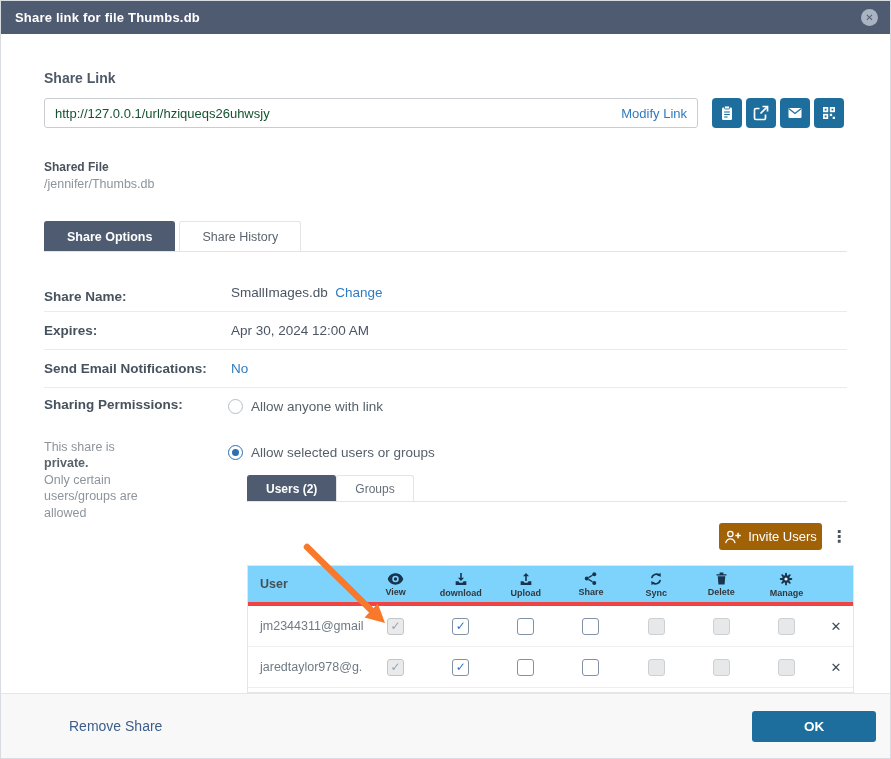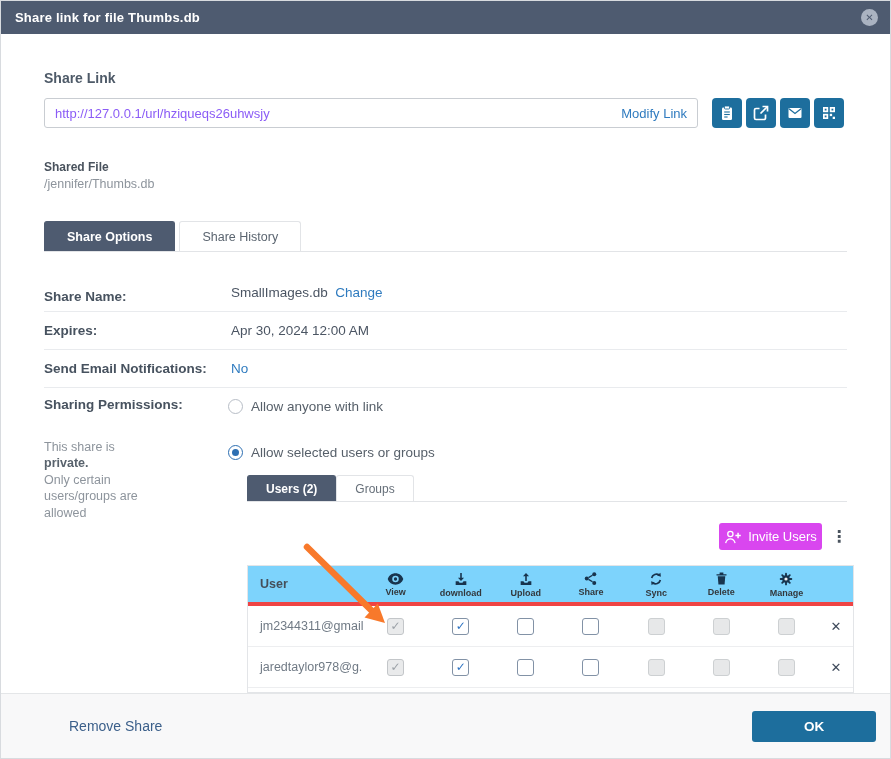--- a/index.html
+++ b/index.html
@@ -8,21 +8,21 @@
   .modal { position:relative; width:891px; height:759px; background:#fff; border:1px solid #d8dbdf; overflow:hidden; }
 
   
   .modal-header { position:absolute; top:0; left:0; right:0; height:33px; background:#4e5b70; display:flex; align-items:center; padding:0 12px 0 14px; }
   .modal-title { color:#fff; font-size:13px; font-weight:bold; letter-spacing:.2px; }
   .close-btn { position:absolute; right:12px; top:8px; width:17px; height:17px; border-radius:50%; background:#aab3c1; color:#4e5b70; font-size:10px; font-weight:bold; display:flex; align-items:center; justify-content:center; cursor:pointer; }
 
   
   .share-link-label { position:absolute; left:43px; top:69px; font-size:14px; font-weight:600; color:#4e5a68; }
   .link-input { position:absolute; left:43px; top:97px; width:654px; height:30px; border:1px solid #c9cdd2; border-radius:3px; background:#fff; display:flex; align-items:center; padding:0 10px; }
-  .link-url { flex:1; font-size:13px; color:#8b5cf6; white-space:nowrap; overflow:hidden; }
+  .link-url { flex:1; font-size:13px; color:#14532d; white-space:nowrap; overflow:hidden; }
   .modify-link { font-size:13px; color:#2f7bbf; cursor:pointer; }
   .act-btn { position:absolute; top:97px; width:30px; height:30px; border-radius:4px; background:#1d6e9d; border:none; display:flex; align-items:center; justify-content:center; cursor:pointer; }
 
   
   .shared-file-label { position:absolute; left:43px; top:159px; font-size:12px; font-weight:bold; color:#49525d; }
   .shared-file-path { position:absolute; left:43px; top:176px; font-size:12.5px; color:#8d949c; }
 
   
   .main-tabs { position:absolute; left:43px; top:220px; display:flex; gap:4px;justify-content:center; }
   .main-tab { height:30px; padding:0 22px; display:flex; align-items:center; font-size:12.5px; color:#5b6570; background:#fff; border:1px solid #e2e4e7; border-bottom:none; border-radius:3px 3px 0 0; cursor:pointer; }
@@ -46,21 +46,21 @@
   .note-line { position:absolute; left:43px; font-size:12.5px; color:#8d949c; }
   .note-line.bold { font-weight:bold; color:#59636d; }
 
   
   .sub-tabs { position:absolute; left:246px; top:474px; display:flex; }
   .sub-tab { height:26px; padding:0 18px; display:flex; align-items:center; font-size:12px; color:#666f79; background:#fff; border:1px solid #e2e4e7; border-bottom:none; border-radius:3px 3px 0 0; cursor:pointer; }
   .sub-tab.active { background:#4e5b70; color:#fff; font-weight:bold; border-color:#4e5b70; }
   .sub-tabs-underline { position:absolute; left:246px; right:43px; top:500px; height:1px; background:#e2e4e7; }
 
   
-  .invite-btn { position:absolute; left:718px; top:522px; width:103px; height:27px; background:#d946ef; border:none; border-radius:3px; color:#fff; font-size:13px; display:flex; align-items:center; justify-content:center; gap:6px; cursor:pointer; }
+  .invite-btn { position:absolute; left:718px; top:522px; width:103px; height:27px; background:#a16207; border:none; border-radius:3px; color:#fff; font-size:13px; display:flex; align-items:center; justify-content:center; gap:6px; cursor:pointer; }
   .kebab { position:absolute; left:831px; top:522px; width:14px; height:27px; display:flex; align-items:center; justify-content:center; font-size:16px; font-weight:bold; color:#4a545e; cursor:pointer; }
 
   
   .users-table { position:absolute; left:246px; top:564px; width:607px; height:128px; border:1px solid #e3e5e8; background:#fff; }
   .t-grid { display:grid; grid-template-columns:115px repeat(7,1fr) 34px; align-items:center; }
   .t-head { height:40px; background:#7dd3fc; border-bottom:4px solid #ef4444; }
   .t-head .user-h { padding-left:12px; font-size:12.5px; font-weight:600; color:#454f5a; }
   .col-h { display:flex; flex-direction:column; align-items:center; justify-content:center; gap:1px; }
   .col-h .col-label { font-size:9px; color:#33383d; font-weight:600; }
   .t-row { height:41px; border-bottom:1px solid #edeef0; }

